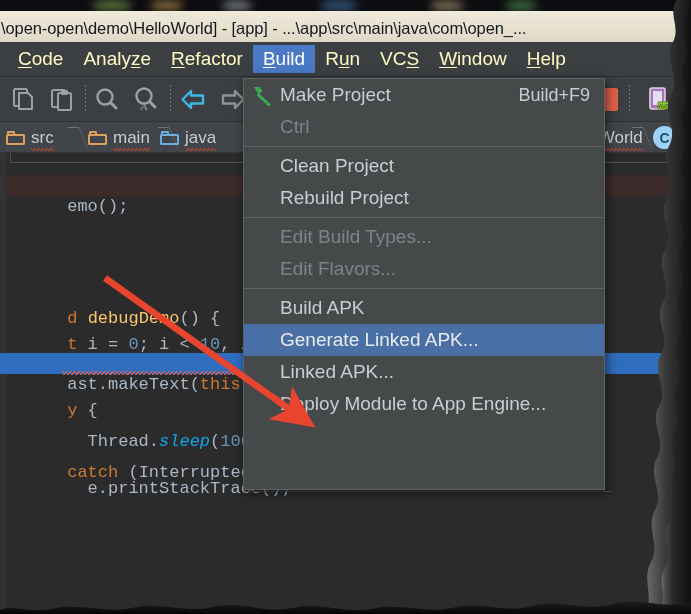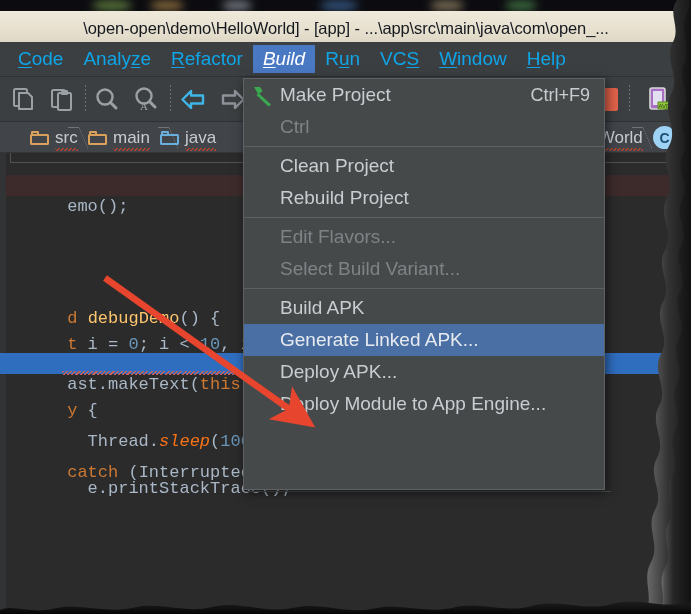--- a/index.html
+++ b/index.html
@@ -35,21 +35,20 @@
   }
 
   
   #titlebar {
     position: absolute; left: 0; top: 11px;
     width: 691px; height: 36px;
     background: linear-gradient(#efe9db, #e4ddcb 70%, #d9d2c0);
     border-bottom: 1px solid #b9b2a0;
     display: flex; align-items: center;
     overflow: hidden;
-    justify-content: center;
   }
   #titlebar .tt {
     white-space: nowrap;
     font-size: 16.5px;
     color: #14181f;
     padding-left: 1px;
     letter-spacing: -.1px;
   }
   .title-shadow {
     position: absolute; left: 0; bottom: 0;
@@ -61,29 +60,28 @@
   #menubar {
     position: absolute; left: 0; top: 42px;
     width: 691px; height: 35px;
     background: #3c3f41;
     display: flex; align-items: center;
     padding-left: 8px;
     border-bottom: 1px solid #2f3133;
   }
   .mb-item {
     font-size: 19px;
-    color: #0ea5e9;
+    color: #fef9c3;
     padding: 4px 10px 5px 10px;
     white-space: nowrap;
     line-height: 1;
   }
   .mb-item.sel {
     background: #4a79c4;
     color: #ffffff;
-    font-style: italic;
   }
   .mn { text-decoration: underline; text-underline-offset: 2px; }
 
   
   #toolbar {
     position: absolute; left: 0; top: 77px;
     width: 691px; height: 45px;
     background: #3c3f41;
     border-bottom: 1px solid #2f3133;
   }
@@ -158,21 +156,21 @@
     color: #a9b7c6;
     line-height: 21px;
     height: 21px;
   }
   .ln-err { background: #3d2b2b; }
   .ln-sel { background: #2f6dbf; }
   .kw  { color: #cc7832; }
   .num { color: #6897bb; }
   .fn  { color: #ffc66d; }
   .punc{ color: #a9b7c6; }
-  .fld { color: #f97316; font-style: italic; margin-top: 20px; }
+  .fld { color: #0ea5e9; font-style: italic; margin-top: 20px; }
   .warn-underline {
     position: absolute;
     height: 4px;
     background: repeating-linear-gradient(135deg,#c06060 0 1.5px, transparent 1.5px 3px);
   }
 
   
   .editor-topbox {
     position: absolute; left: 10px; top: 0px;
     width: 681px; height: 10px;
@@ -290,21 +288,21 @@
 
     <svg class="tb-ico" style="left:645px" width="32" height="30" viewBox="0 0 32 30">
       <rect x="5" y="3" width="15" height="21" rx="2" fill="#a86fc4" stroke="#d8d8d8" stroke-width="1.6"></rect>
       <rect x="8" y="6" width="9" height="14" fill="#e2dff0"></rect>
       <path d="M13 17 h13 v7 h-13 z" fill="#8ec63f" stroke="#5f8a1c" stroke-width="1"></path>
       <text x="19.5" y="23" font-size="6" fill="#2f4a05" text-anchor="middle" font-family="Liberation Sans, sans-serif">AVD</text>
     </svg>
   </div>
 
   <div id="breadcrumb">
-    <div class="crumb" style="left:30px">
+    <div class="crumb" style="left:6px">
       <span class="folder" style="color:#d9a15c">
         <span class="tab"></span>
           <span class="body"></span>
       </span>
       <span class="crumb-label">src</span>
     </div>
     <div class="chev" style="left:70px"></div>
 
     <div class="crumb" style="left:88px">
       <span class="folder" style="color:#d9a15c">
@@ -372,48 +370,48 @@
     <div class="editor-rule"></div>
   </div>
 
   <div id="buildmenu">
     <div class="mi">
       <svg class="hammer" width="26" height="24" viewBox="0 0 26 24">
         <path d="M4 3 L10 3 L12.5 7 L8.5 10.5 Z" fill="#3ba94f"></path>
         <path d="M8.5 9 L21 20.5 L18.5 22.5 L6.5 11 Z" fill="#3ba94f"></path>
       </svg>
       <span>Make Project</span>
-      <span class="accel">Ctrl+F9</span>
+      <span class="accel">Build+F9</span>
     </div>
     <div class="mi dis">
       <span>Ctrl</span>
     </div>
     <div class="mi-sep"></div>
     <div class="mi">
       <span>Clean Project</span>
     </div>
     <div class="mi">
       <span>Rebuild Project</span>
     </div>
     <div class="mi-sep"></div>
     <div class="mi dis">
+      <span>Edit Build Types...</span>
+    </div>
+    <div class="mi dis">
       <span>Edit Flavors...</span>
-    </div>
-    <div class="mi dis">
-      <span>Select Build Variant...</span>
     </div>
     <div class="mi-sep"></div>
     <div class="mi">
       <span>Build APK</span>
     </div>
     <div class="mi hl">
       <span>Generate Linked APK...</span>
     </div>
     <div class="mi">
-      <span>Deploy APK...</span>
+      <span>Linked APK...</span>
     </div>
     <div class="mi">
       <span>Deploy Module to App Engine...</span>
     </div>
   </div>
 
   <svg id="arrow" width="691" height="614" viewBox="0 0 691 614">
     <defs>
       <marker id="ahead" markerWidth="7" markerHeight="7" refX="2.2" refY="3.5" orient="auto">
         <path d="M0,0.4 L6.6,3.5 L0,6.6 L1.6,3.5 Z" fill="#e8452f"></path>

